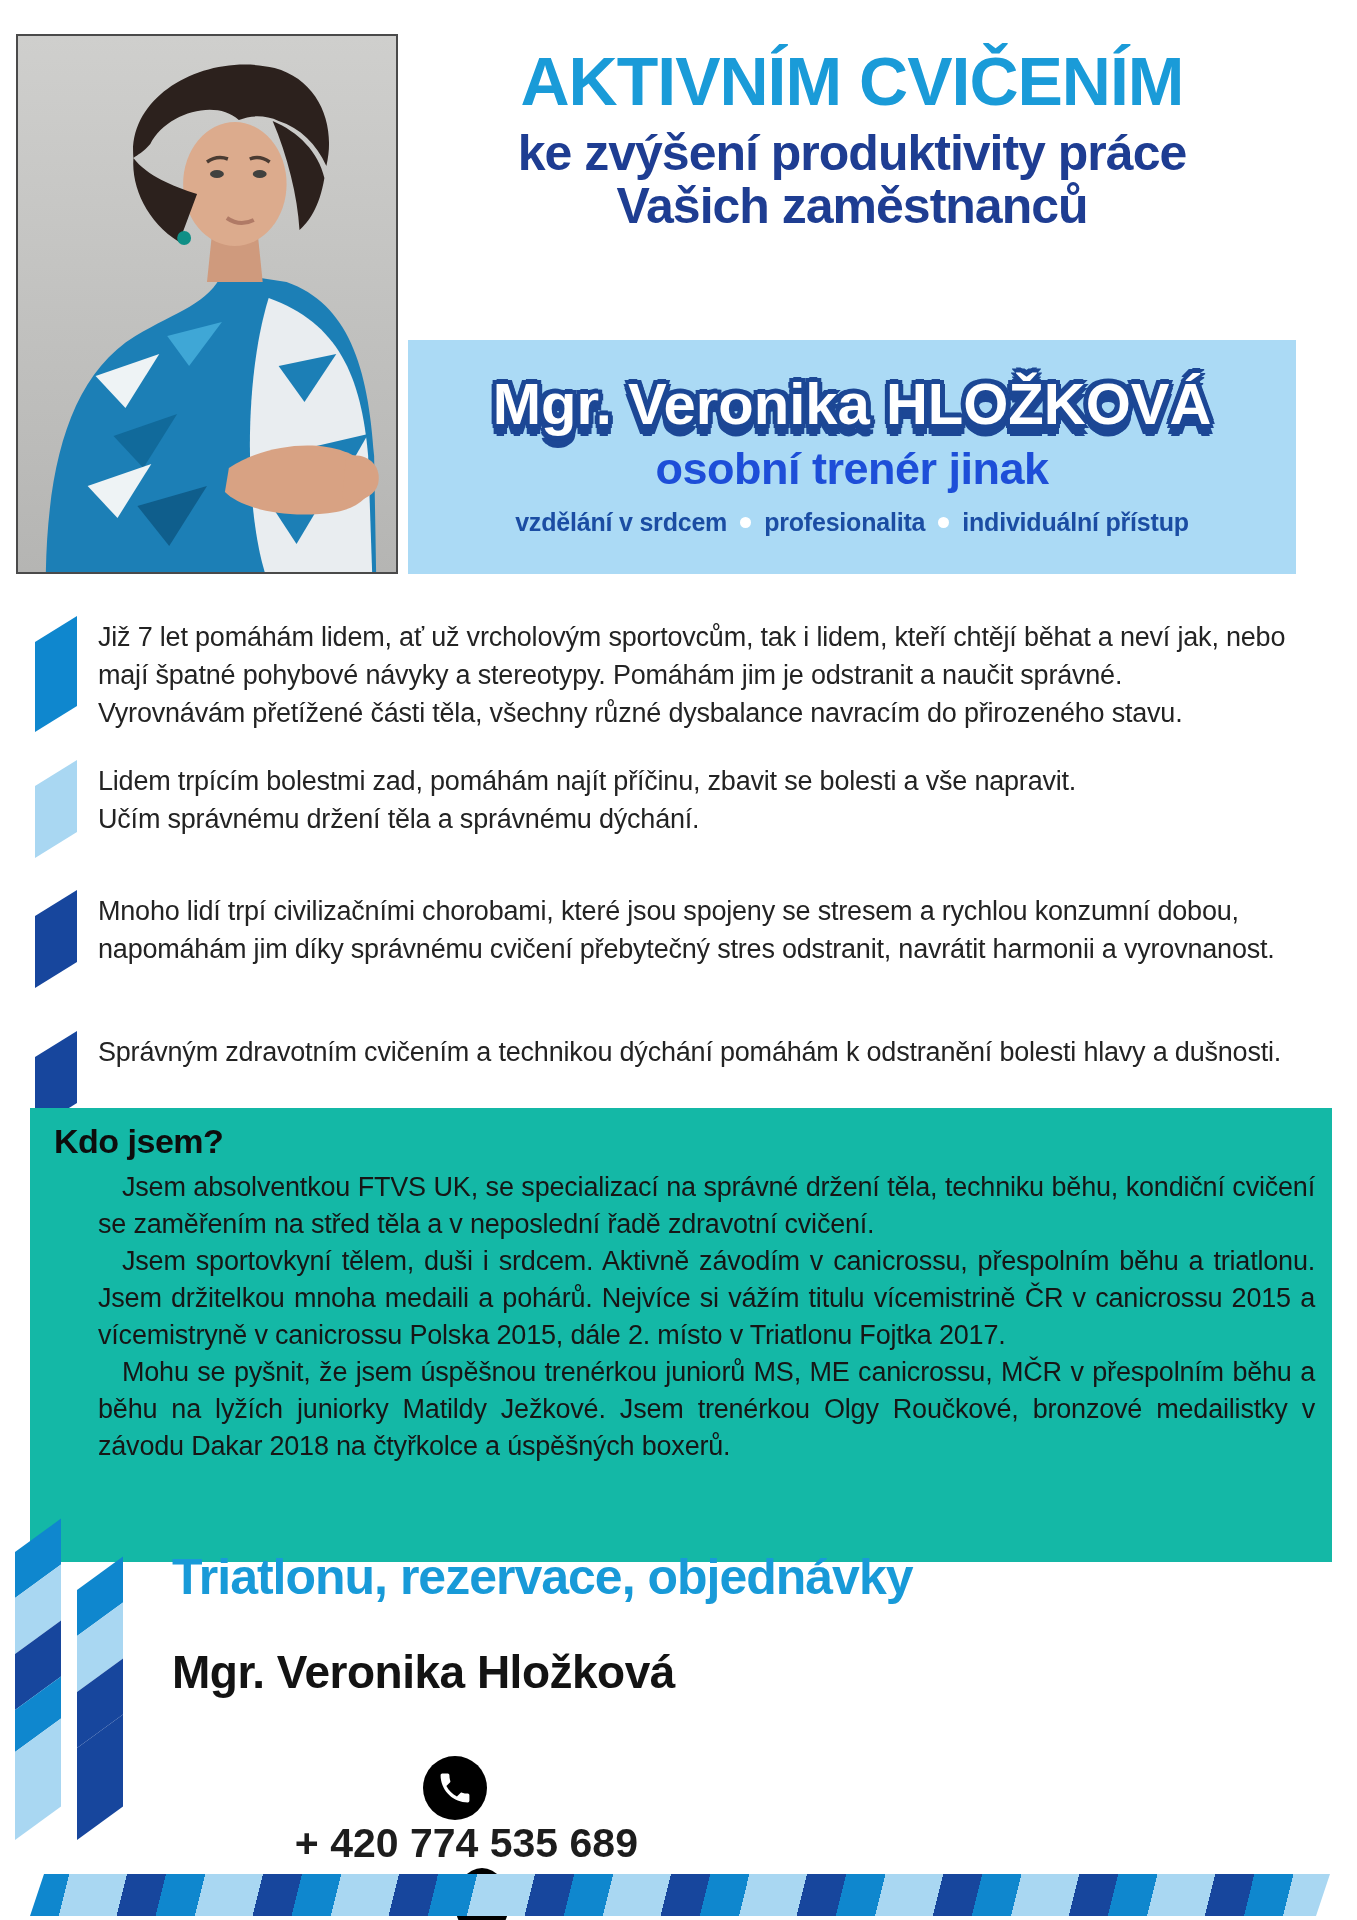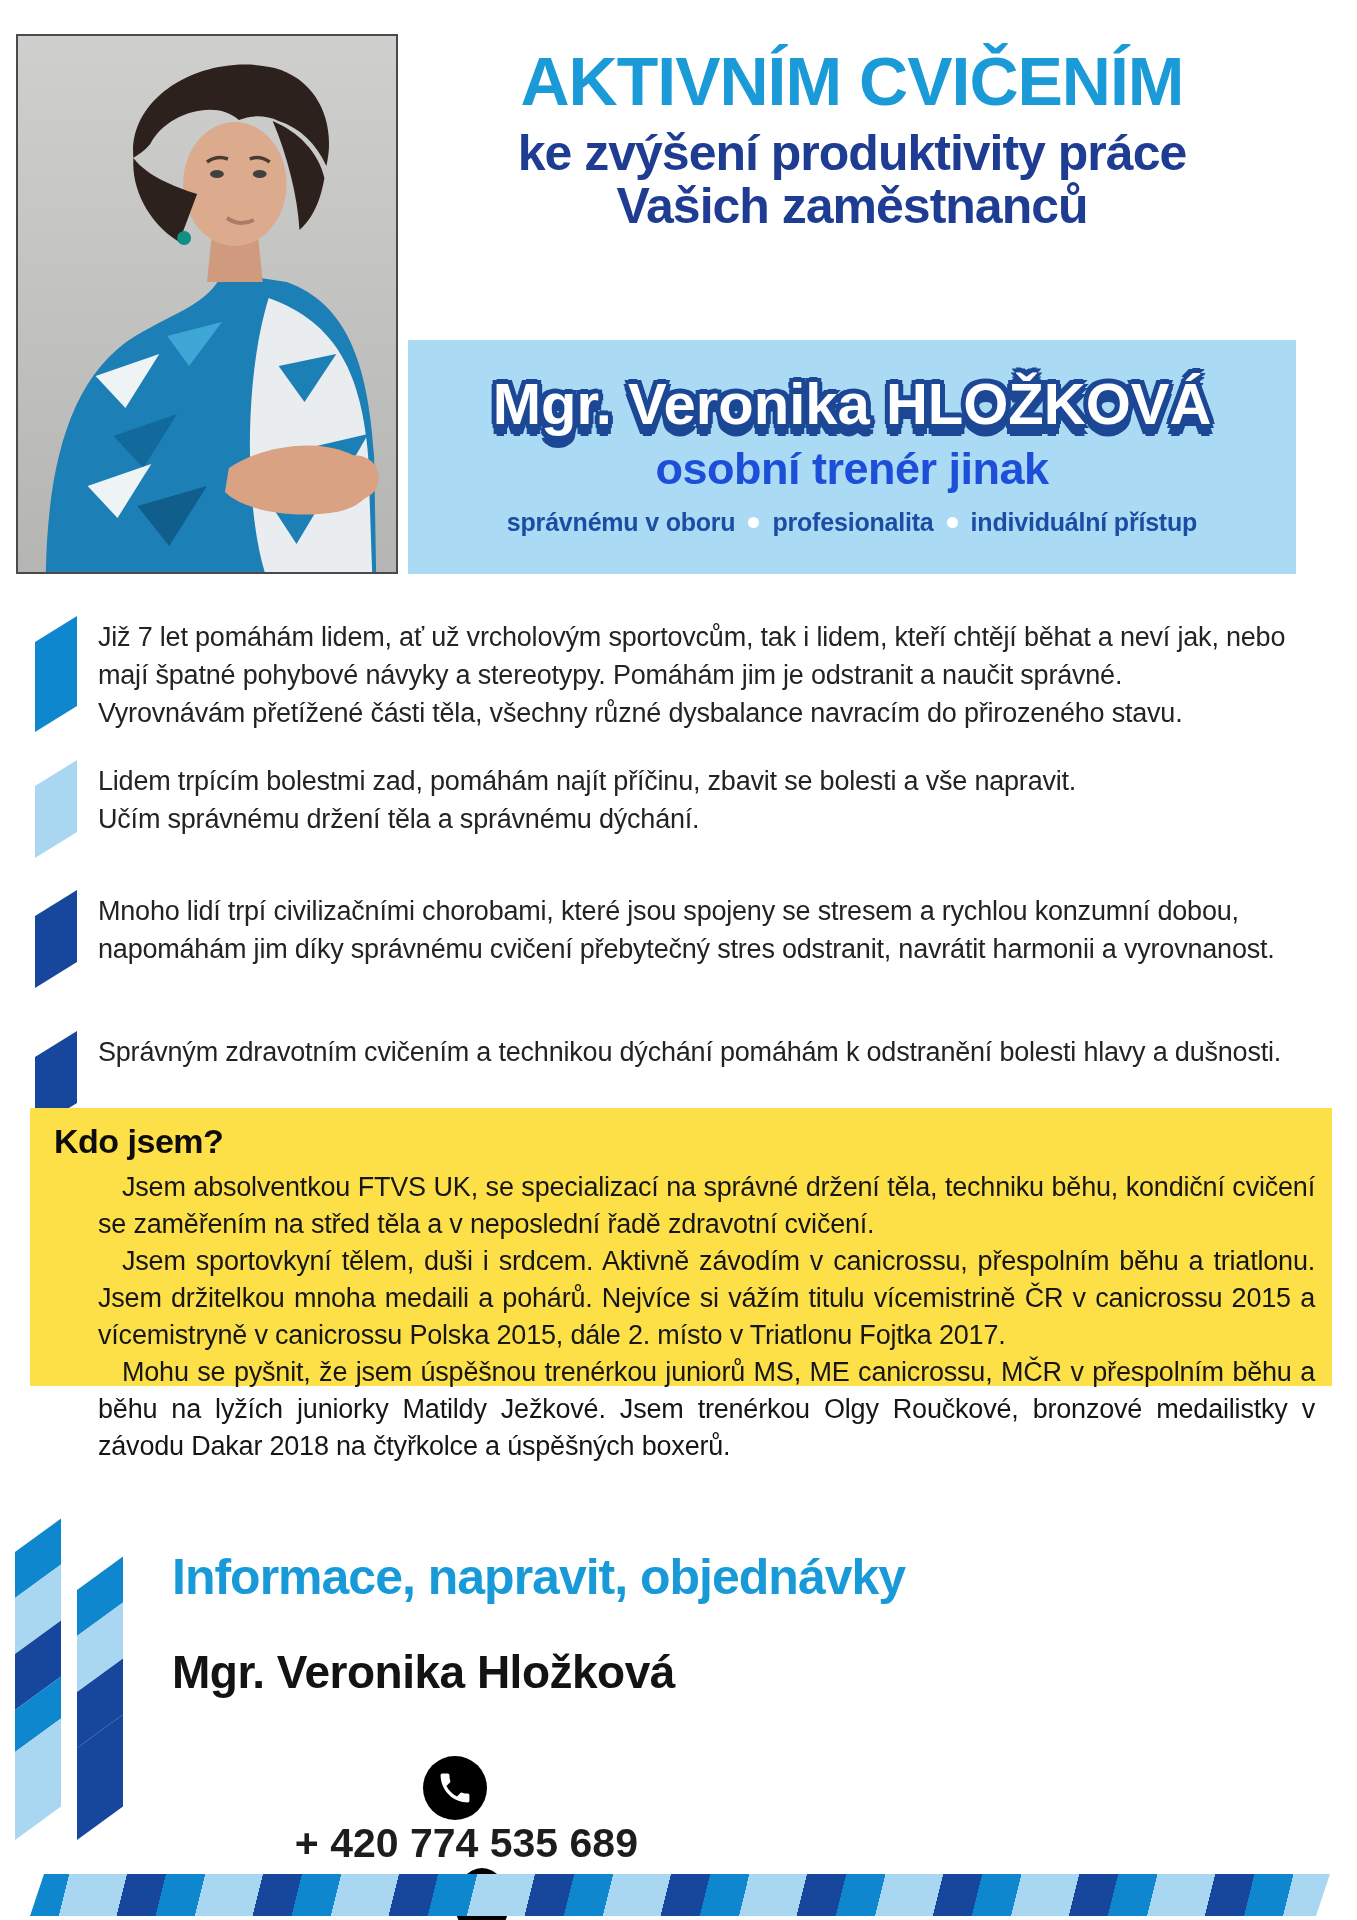--- a/index.html
+++ b/index.html
@@ -37,22 +37,22 @@
   .intro { position:absolute; left:15px; top:616px; width:1295px; }
   .irow { display:flex; align-items:flex-start;justify-content:flex-end; }
   .irow.m1 { margin-top:28px; } .irow.m2 { margin-top:32px; } .irow.m3 { margin-top:43px; }
   .accent { width:42px; flex:0 0 42px; margin-right:21px;
             clip-path:polygon(0 26px, 100% 0, 100% calc(100% - 26px), 0 100%); }
   .a1 { height:116px; } .a2 { height:98px; } .a3 { height:98px; } .a4 { height:98px; }
   .itext { font-size:27px; line-height:38px; color:#232323; white-space:pre-line;
            letter-spacing:-0.2px; width:1212px; padding-top:2px; }
 
   
-  .whoami { position:absolute; left:30px; top:1108px; width:1302px; height:278px;
-            background:#fde047; padding:14px 17px 0 24px; }
+  .whoami { position:absolute; left:30px; top:1108px; width:1302px; height:454px;
+            background:#14b8a6; padding:14px 17px 0 24px; }
   .whoami h2 { font-size:34px; font-weight:bold; color:#0d0d0d; letter-spacing:-0.5px; margin-bottom:8px; }
   .wtext { font-size:27px; line-height:37px; color:#161616; text-align:justify;
            text-indent:24px; letter-spacing:-0.2px;margin-left:44px; }
 
   
   .deco { position:absolute; left:15px; top:1512px; width:120px; height:330px; }
   .deco svg { width:100%; height:100%; display:block; }
   .info  { position:absolute; left:172px; top:1548px; font-size:50px; font-weight:bold; color:#189ad8; letter-spacing:-1px; }
   .cname { position:absolute; left:172px; top:1645px; font-size:46px; font-weight:bold; color:#131313; letter-spacing:-0.5px; }
   .crow  { position:absolute; left:146px; top:1756px; display:flex; align-items:center;flex-direction:column; }
@@ -115,21 +115,21 @@
 <header class="hdr">
   <h1 class="title">AKTIVNÍM CVIČENÍM</h1>
   <div class="sub sub1">ke zvýšení produktivity práce</div>
   <div class="sub">Vašich zaměstnanců</div>
 </header>
 
 <div class="banner">
   <div class="name">Mgr. Veronika HLOŽKOVÁ</div>
   <div class="role">osobní trenér jinak</div>
   <div class="tagline">
-    <span>správnému v oboru</span>
+    <span>vzdělání v srdcem</span>
     <span class="dot"></span>
     <span>profesionalita</span>
     <span class="dot"></span>
     <span>individuální přístup</span>
   </div>
 </div>
 
 <section class="intro">
   <div class="irow">
     <div class="accent a1" style="background-color: rgb(15, 135, 206);"></div>
@@ -169,21 +169,21 @@
     </g>
     <g transform="translate(62,78) skewY(-36)">
       <rect x="0" y="0" width="46" height="46" fill="#0f87ce"></rect>
       <rect x="0" y="46" width="46" height="56" fill="#a9d7f2"></rect>
       <rect x="0" y="102" width="46" height="56" fill="#17469d"></rect>
       <rect x="0" y="158" width="46" height="92" fill="#17469d"></rect>
     </g>
   </svg>
 </div>
 
-<h2 class="info">Informace, napravit, objednávky</h2>
+<h2 class="info">Triatlonu, rezervace, objednávky</h2>
 <div class="cname">Mgr. Veronika Hložková</div>
 
 <div class="crow">
   <span class="picon">
     <svg viewBox="0 0 24 24">
       <circle cx="12" cy="12" r="12" fill="#000000"></circle>
       <path transform="translate(4.8,4.8) scale(0.6)" fill="#ffffff" d="M6.62 10.79c1.44 2.83 3.76 5.14 6.59 6.59l2.2-2.2c.27-.27.67-.36 1.02-.24 1.12.37 2.33.57 3.57.57.55 0 1 .45 1 1V20c0 .55-.45 1-1 1-9.39 0-17-7.61-17-17 0-.55.45-1 1-1h3.5c.55 0 1 .45 1 1 0 1.25.2 2.45.57 3.57.11.35.03.74-.25 1.02l-2.2 2.2z"></path>
     </svg>
   </span>
   <span class="ptext">+ 420 774 535 689</span>

